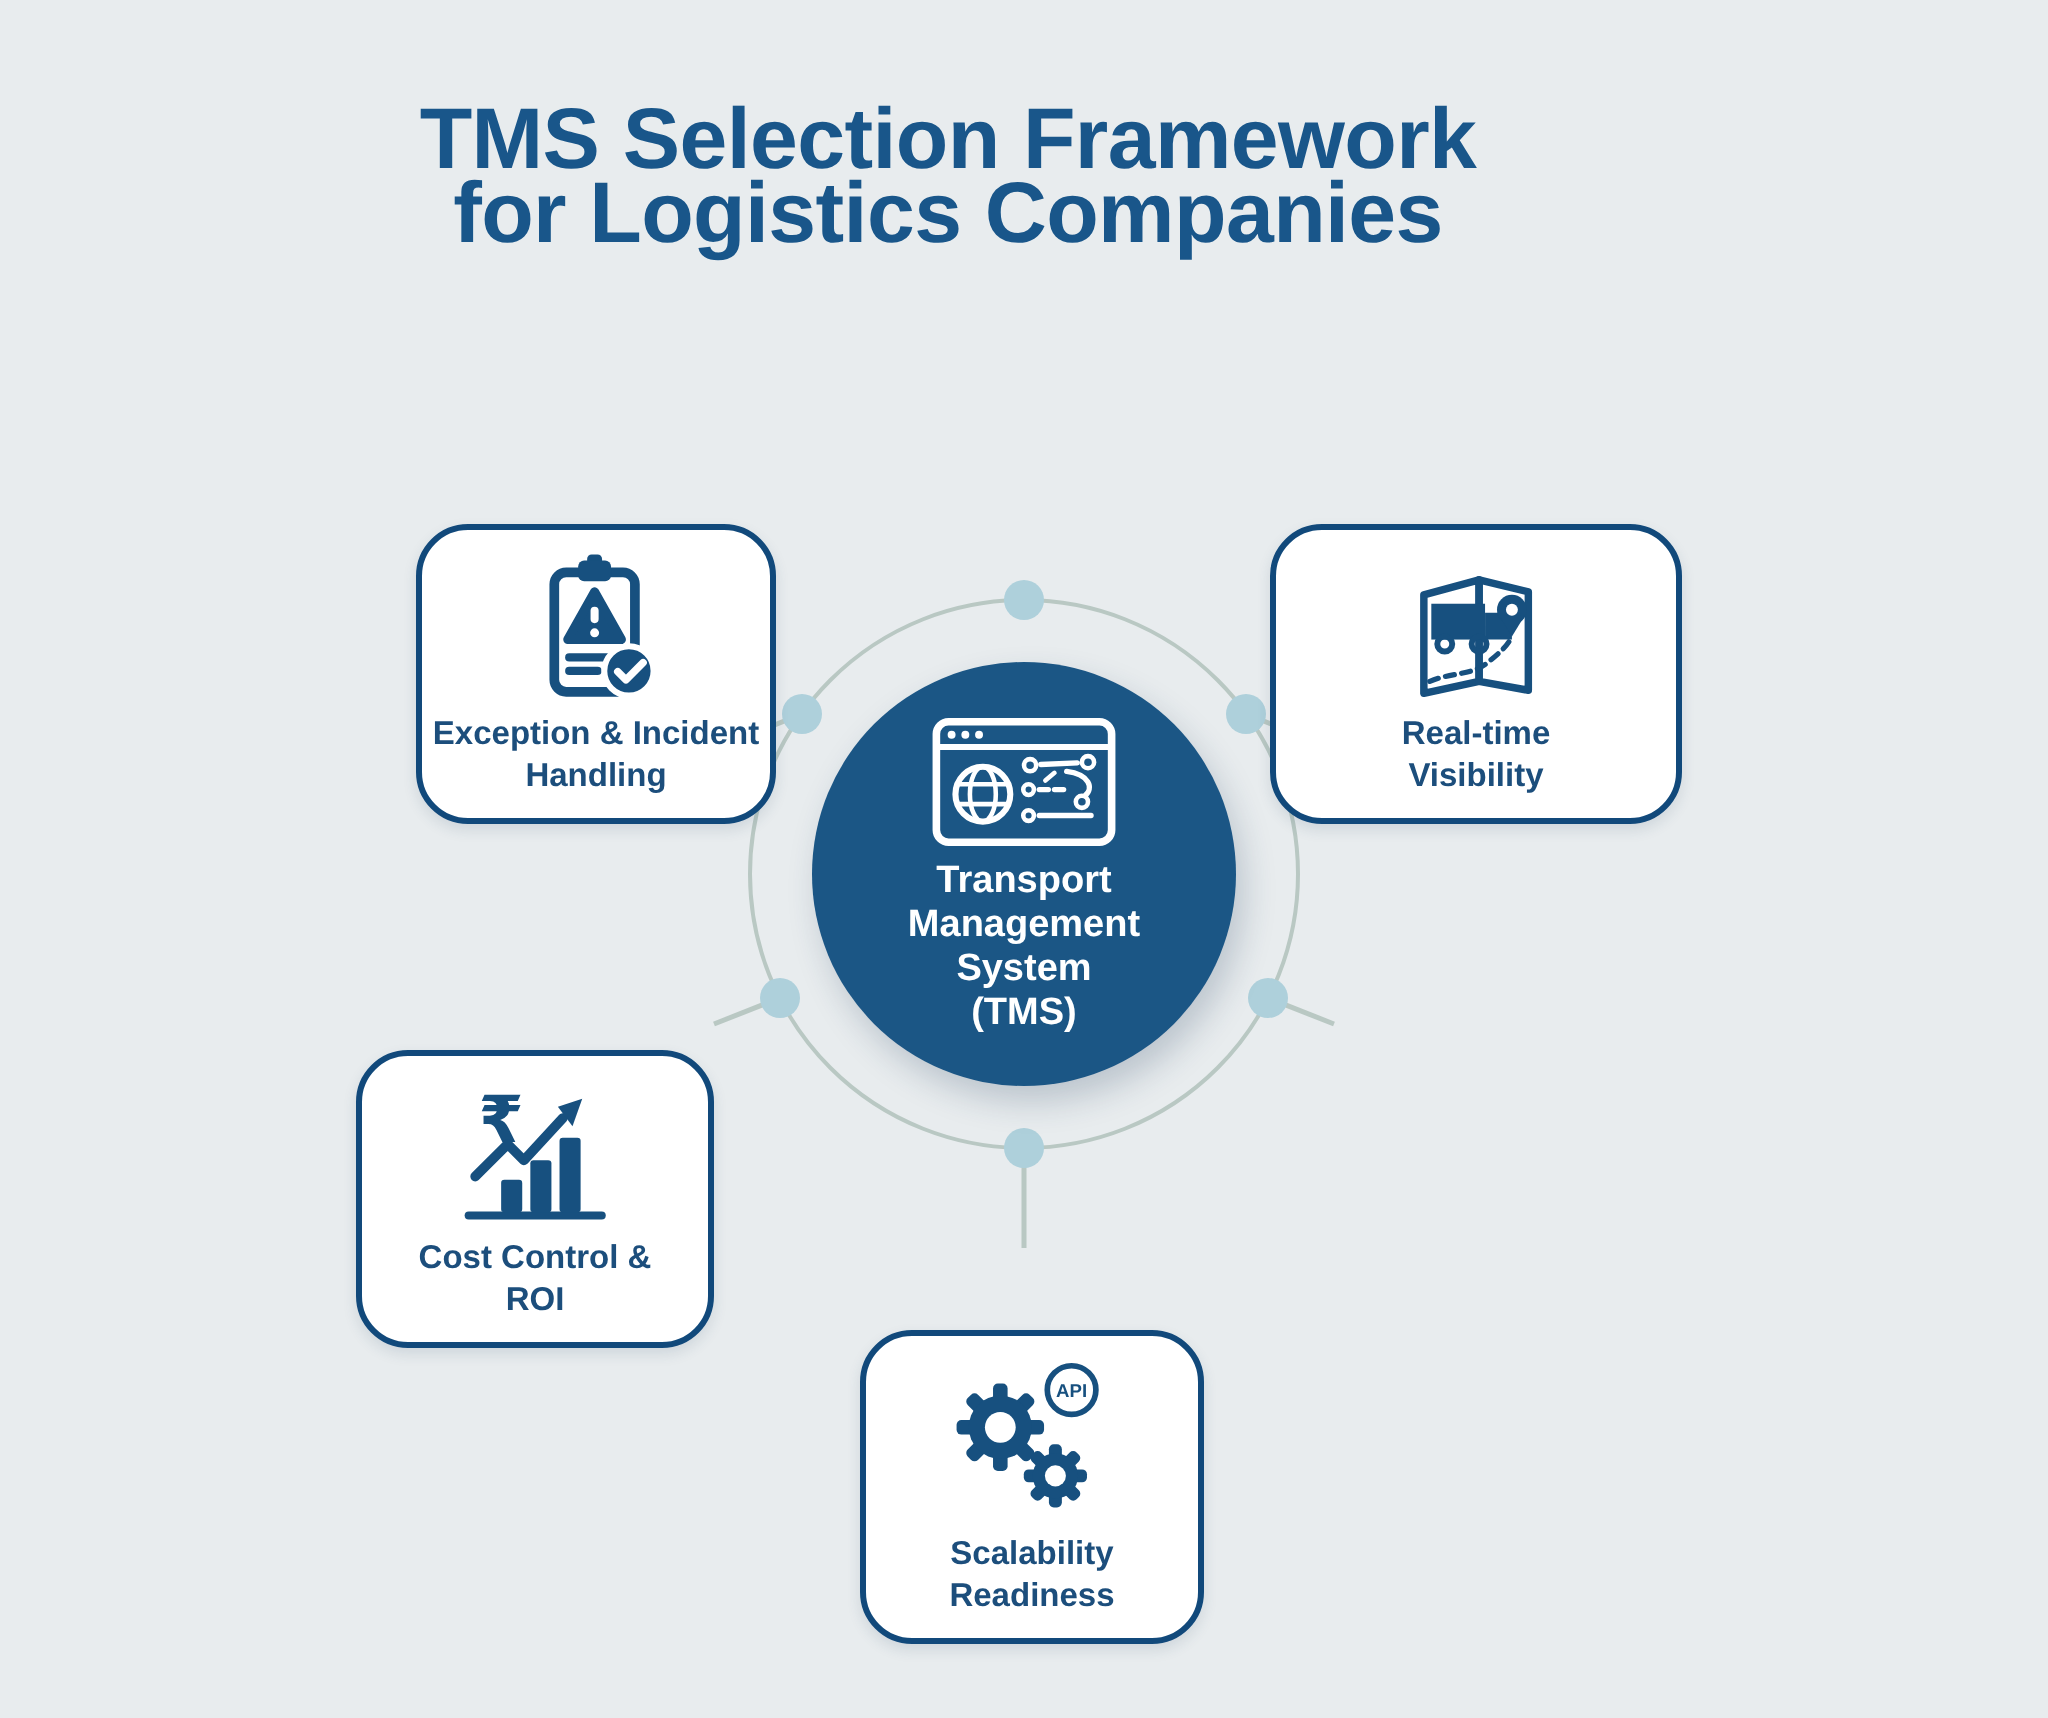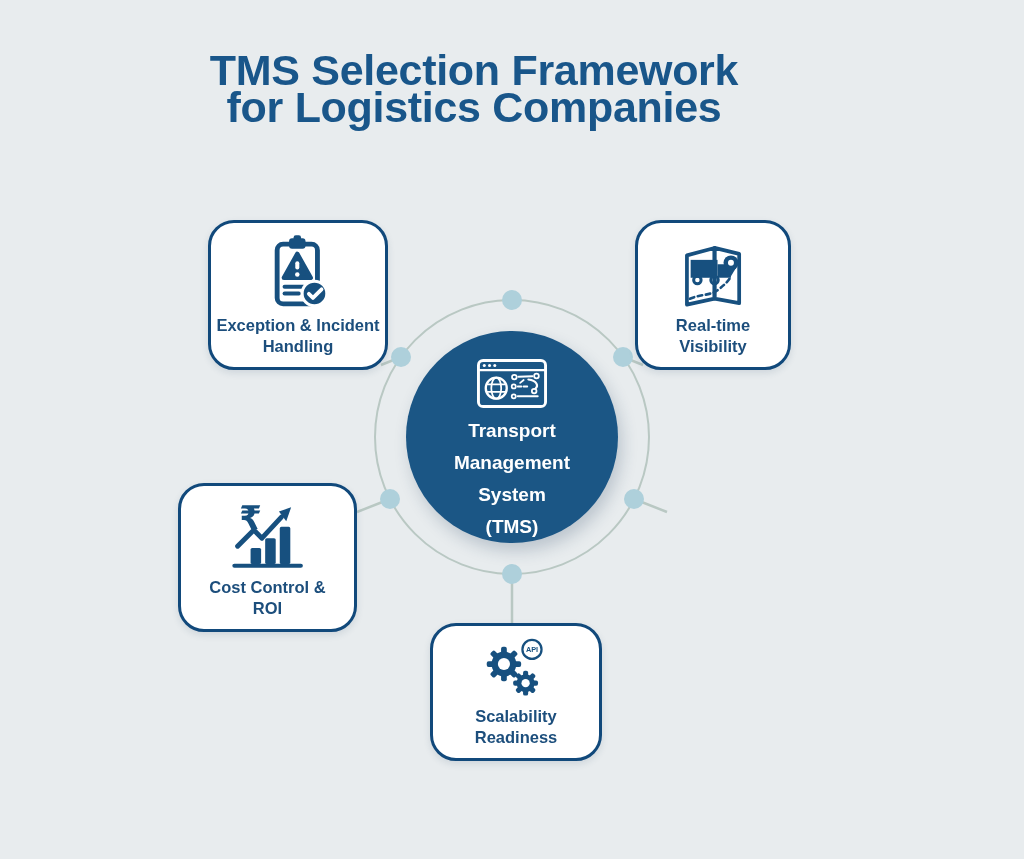--- a/index.html
+++ b/index.html
@@ -34,34 +34,35 @@
     position:absolute;left:406px;top:331px;width:212px;height:212px;
     background:var(--center-circle-blue);border-radius:50%;
     display:flex;flex-direction:column;align-items:center;
     box-shadow:4px 8px 16px rgba(30,60,90,.22);
   }
   .center-icon{height:64px;width:94px;margin-top:28px}
   .center-icon .ws{stroke:#fff;fill:none;stroke-linecap:round;stroke-linejoin:round}
   .center-icon .wf{fill:#fff}
   .center-label{
     margin-top:7px;color:var(--center-text);text-align:center;
-    font-size:19px;line-height:32px;font-weight:700;white-space:pre-line;
+    font-size:19px;line-height:22px;font-weight:700;white-space:pre-line;
   }
   .node{
     position:absolute;background:var(--node-bg);
     border:3px solid var(--primary-dark-blue);border-radius:26px;
     display:flex;flex-direction:column;align-items:center;justify-content:flex-start;
     padding:10px 4px 11px;
     box-shadow:0 3px 7px rgba(40,70,100,.13);
+    margin-top:42px;
   }
   .node-exception{left:208px;top:220px;width:180px;height:150px}
-  .node-realtime{left:635px;top:220px;width:156px;height:150px}
+  .node-realtime{left:635px;top:220px;width:206px;height:150px}
   .node-cost{left:178px;top:483px;width:179px;height:149px}
   .node-scalability{left:670px;top:483px;width:175px;height:147px}
-  .node-integration{left:430px;top:623px;width:172px;height:138px}
+  .node-integration{left:430px;top:623px;width:172px;height:157px}
   .node-icon{height:88px;display:block}
   .node-icon .s{stroke:var(--icon-blue);fill:none;stroke-linecap:round;stroke-linejoin:round}
   .node-icon .f{fill:var(--icon-blue)}
   .node-icon .wf{fill:#fff}
   .node-icon .ws{stroke:#fff;fill:none;stroke-linecap:round;stroke-linejoin:round}
   .node-label{
     color:var(--label-blue);text-align:center;
     font-size:16.5px;line-height:1.24;font-weight:700;white-space:pre-line;
   }
   .badge-text{font-weight:bold;font-size:11.5px;fill:var(--icon-blue)}

